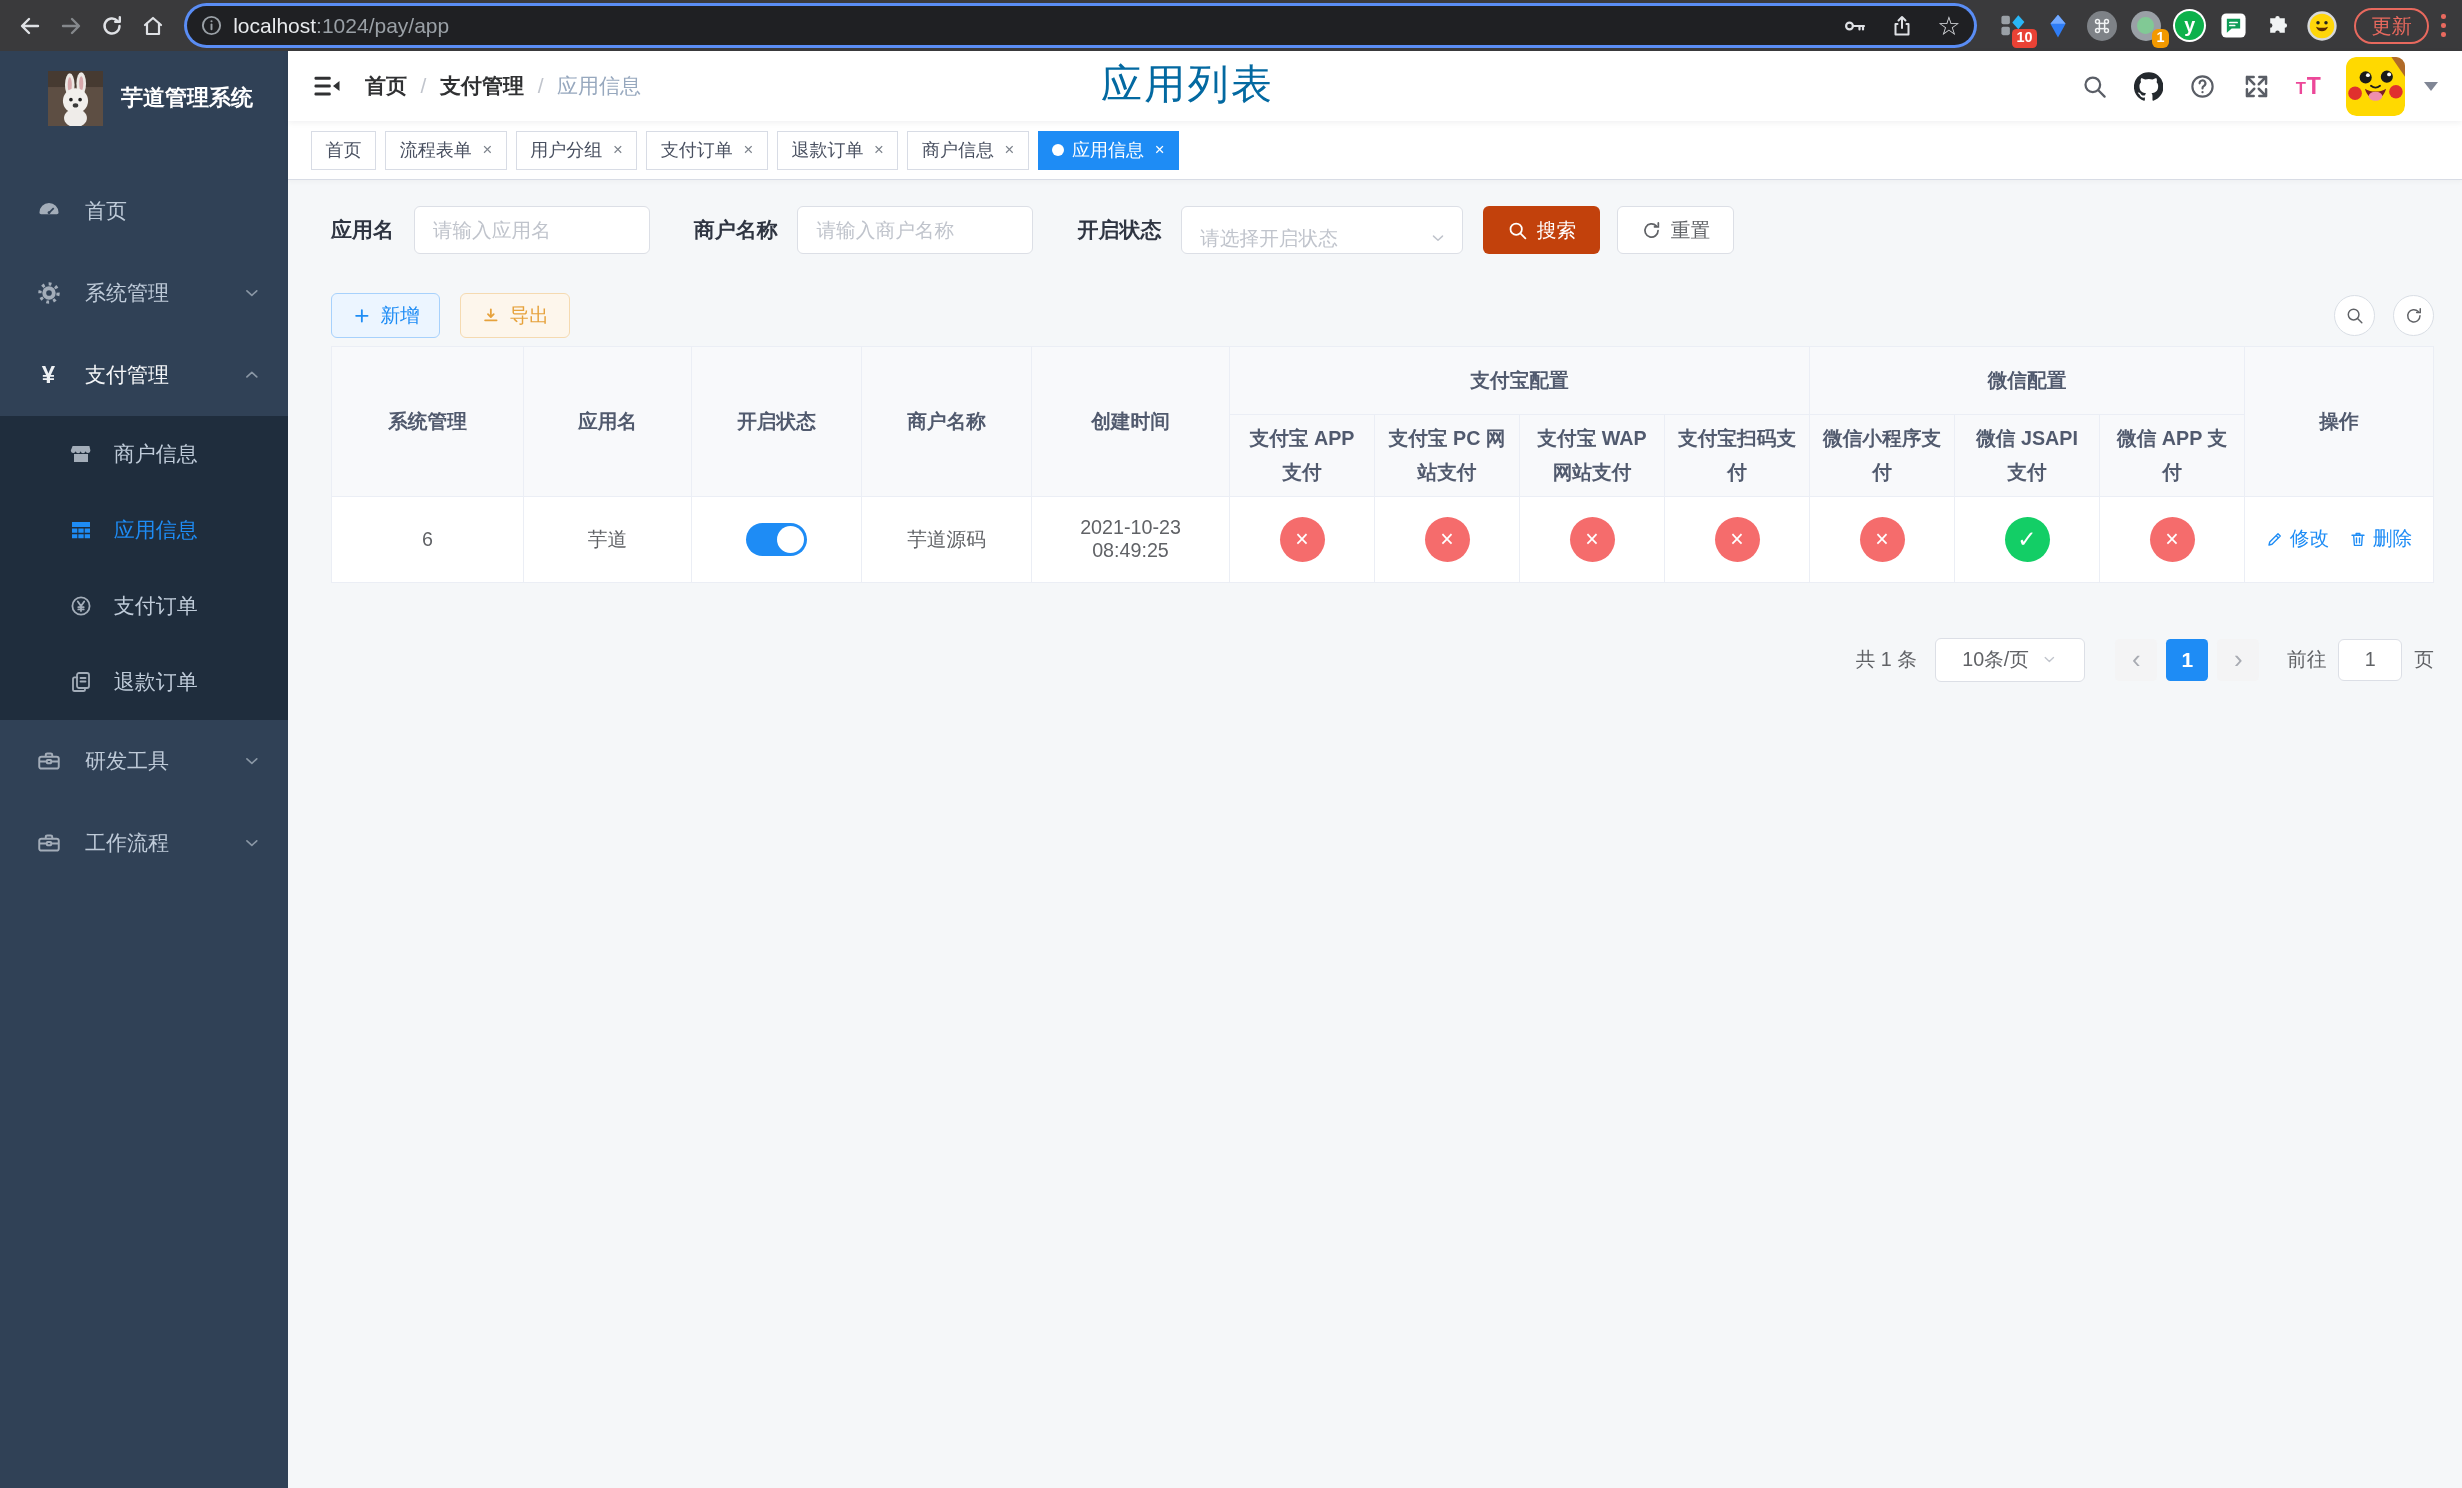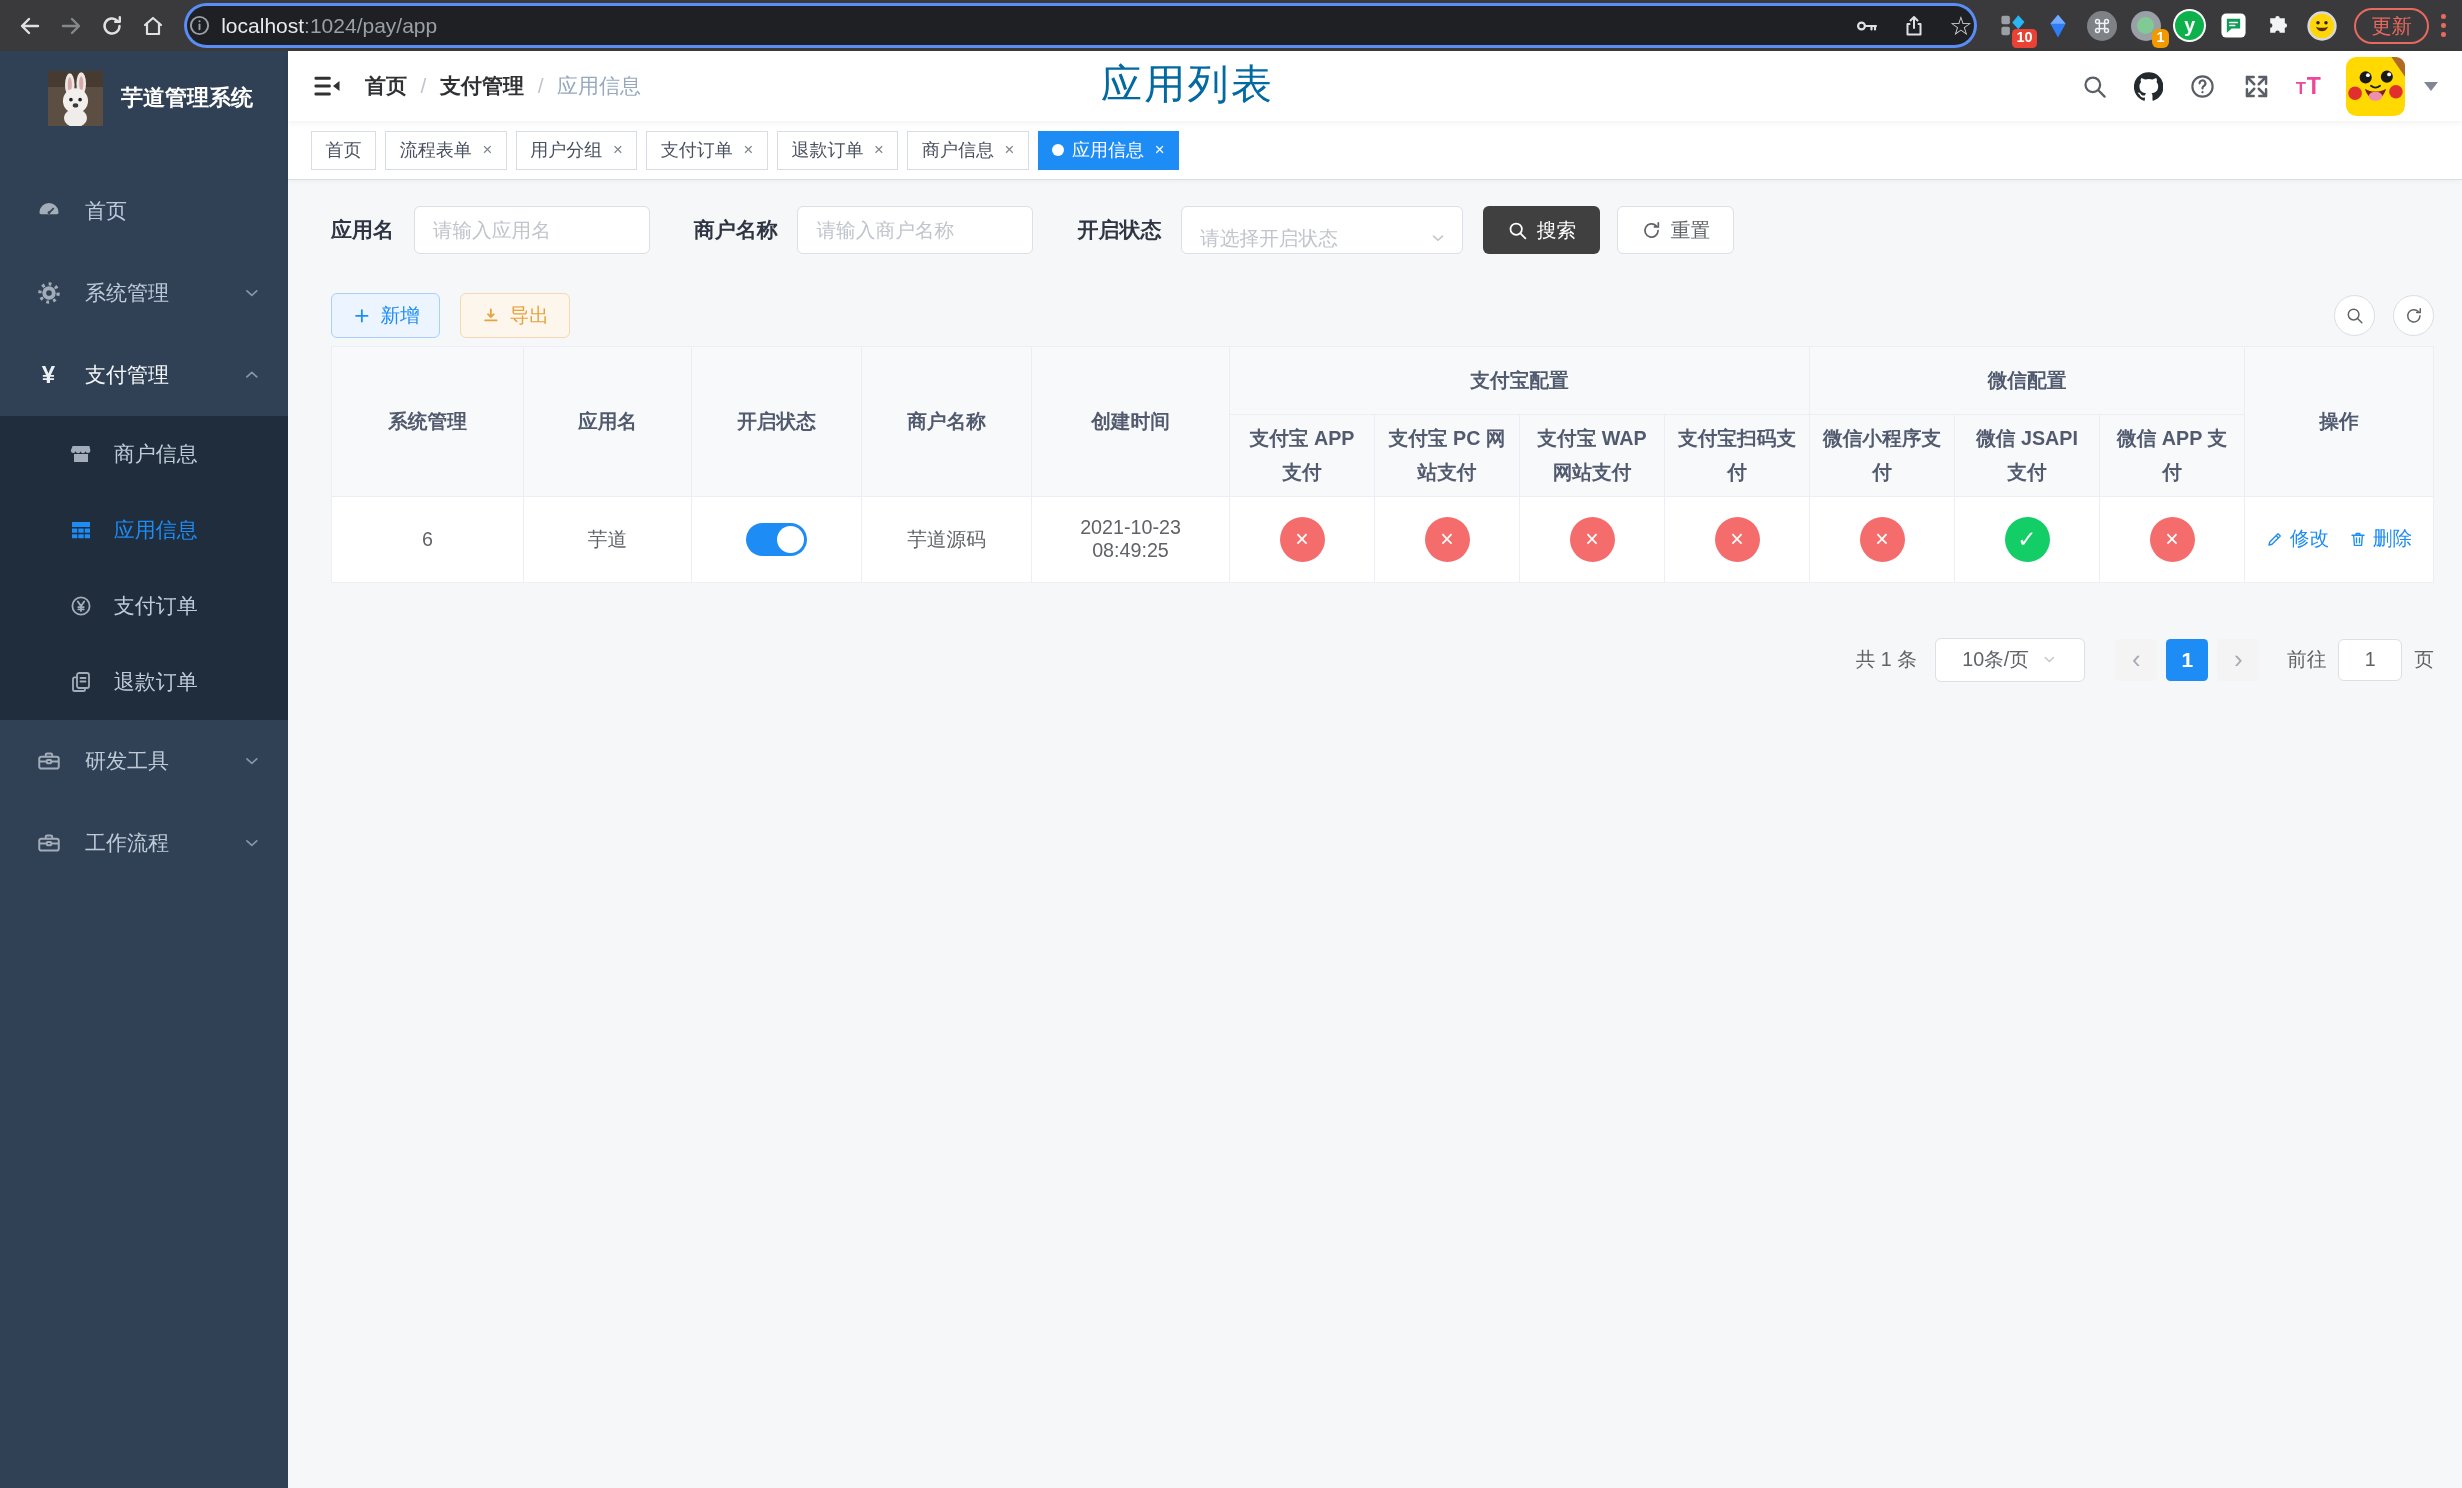--- a/index.html
+++ b/index.html
@@ -5,21 +5,21 @@
   html,body{margin:0;padding:0;width:2462px;height:1489px;overflow:hidden;
     font-family:"Liberation Sans","DejaVu Sans",sans-serif;background:#f5f7f9;}
   *{box-sizing:border-box;}
   svg{display:block;}
 
   
   .browser{height:51px;background:#3a3a3c;display:flex;align-items:center;padding:0 12px;}
   .b-ic{width:35px;height:35px;display:flex;align-items:center;justify-content:center;color:#dfe1e5;flex-shrink:0;margin-right:6px;cursor:pointer;}
   .b-ic.disabled{color:#85888c;}
   .url-pill{flex:1;height:39px;margin:0 10.6px;background:#1f2023;border-radius:20.4px;
-    box-shadow:0 0 0 3px #5a8df5;display:flex;align-items:center;padding:0 1px;min-width:0;cursor:text;}
+    box-shadow:0 0 0 3px #5a8df5;display:flex;align-items:center;padding:0 13px;min-width:0;cursor:text;}
   .url-info{color:#9aa0a6;margin-right:10.6px;}
   .url-text{font-size:21px;color:#e8eaed;white-space:nowrap;}
   .url-dim{color:#9aa0a6;}
   .pill-right{margin-left:auto;display:flex;align-items:center;gap:23px;color:#dfe1e5;}
   .star-glyph{font-size:26px;line-height:1;}
   .ext-bar{display:flex;align-items:center;margin-left:12px;}
   .ext{position:relative;width:35px;height:35px;display:flex;align-items:center;justify-content:center;margin-right:9px;cursor:pointer;}
   .ext-badge{position:absolute;bottom:-4.5px;right:-6px;background:#e94235;color:#fff;font-size:14.4px;
     border-radius:4.5px;padding:1.5px 4.5px;line-height:1.1;font-weight:700;}
   .ext-badge.orange{background:#f29900;border-radius:6px;}
@@ -76,21 +76,21 @@
   .filter-row{display:flex;align-items:center;}
   .f-item{display:flex;align-items:center;margin-right:44px;}
   .f-label{font-size:21px;font-weight:700;color:#2f3542;margin-right:19.7px;white-space:nowrap;}
   .tb-input{width:236px;height:48px;background:#fff;border:1.5px solid #dcdfe6;border-radius:6px;padding:0 18px;
     font-size:19.7px;color:#606266;outline:none;font-family:inherit;}
   .tb-input::placeholder{color:#c0c4cc;}
   .tb-select{width:282px;height:48px;background:#fff;border:1.5px solid #dcdfe6;border-radius:6px;
     display:flex;align-items:center;justify-content:space-between;padding:16px 15px 0 18px;font-size:19.7px;color:#c0c4cc;cursor:pointer;}
   .btn{height:48px;border-radius:6px;font-size:19.7px;display:inline-flex;align-items:center;gap:9px;
     padding:0 23px;border:1.5px solid transparent;cursor:pointer;white-space:nowrap;font-family:inherit;}
-  .btn-primary{background:#404040;color:#fff;text-align:right;}
+  .btn-primary{background:#c2410c;color:#fff;text-align:right;}
   .btn-plain{background:#fff;border-color:#dcdfe6;color:#606266;margin-left:16.7px;}
 
   .toolbar-row{margin-top:39px;display:flex;align-items:center;}
   .btn-sm{height:45px;padding:0 19.7px;font-size:19.7px;border-radius:6px;display:inline-flex;align-items:center;gap:9px;border:1.5px solid;cursor:pointer;white-space:nowrap;}
   .btn-add{background:#ecf5ff;border-color:#a7d1fc;color:#1e8cf5;margin-right:19.7px;}
   .btn-export{background:#fdf6ec;border-color:#f5dab1;color:#e6a23c;}
   .tool-circles{margin-left:auto;display:flex;gap:18px;}
   .circ{width:41px;height:41px;border-radius:50%;border:1.5px solid #d9dee5;background:#fff;color:#606266;
     display:flex;align-items:center;justify-content:center;cursor:pointer;}
 

